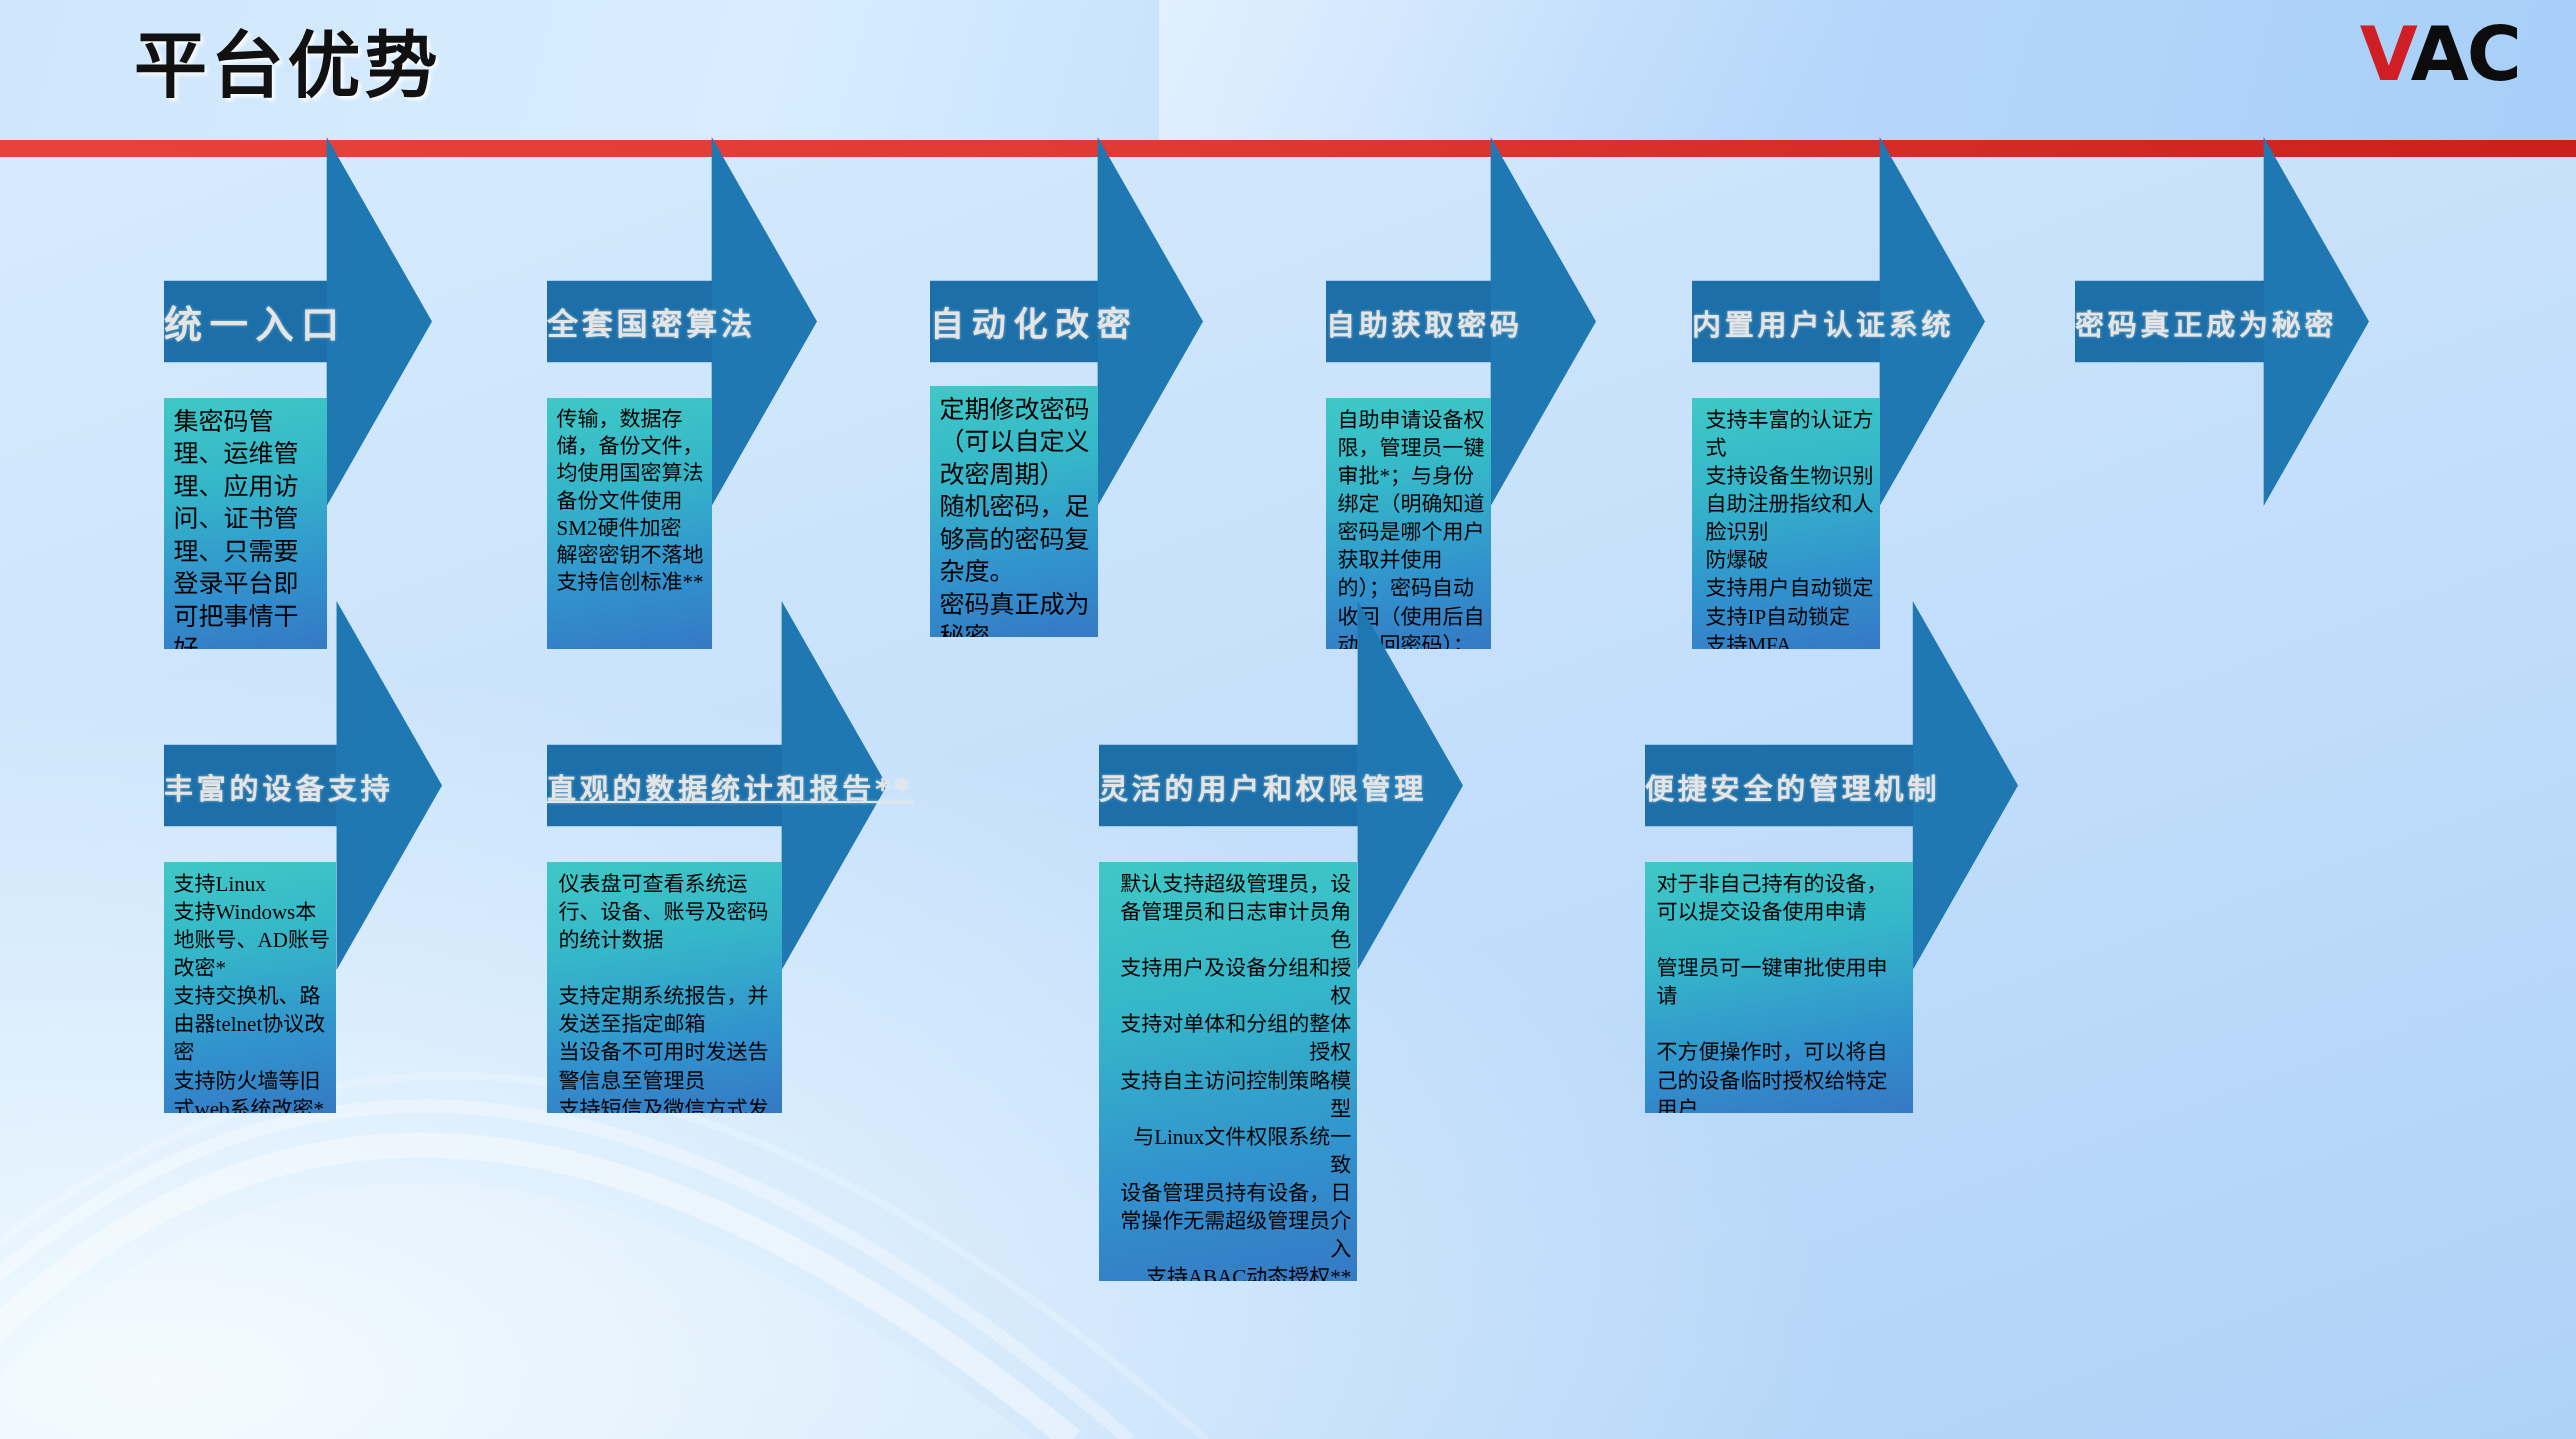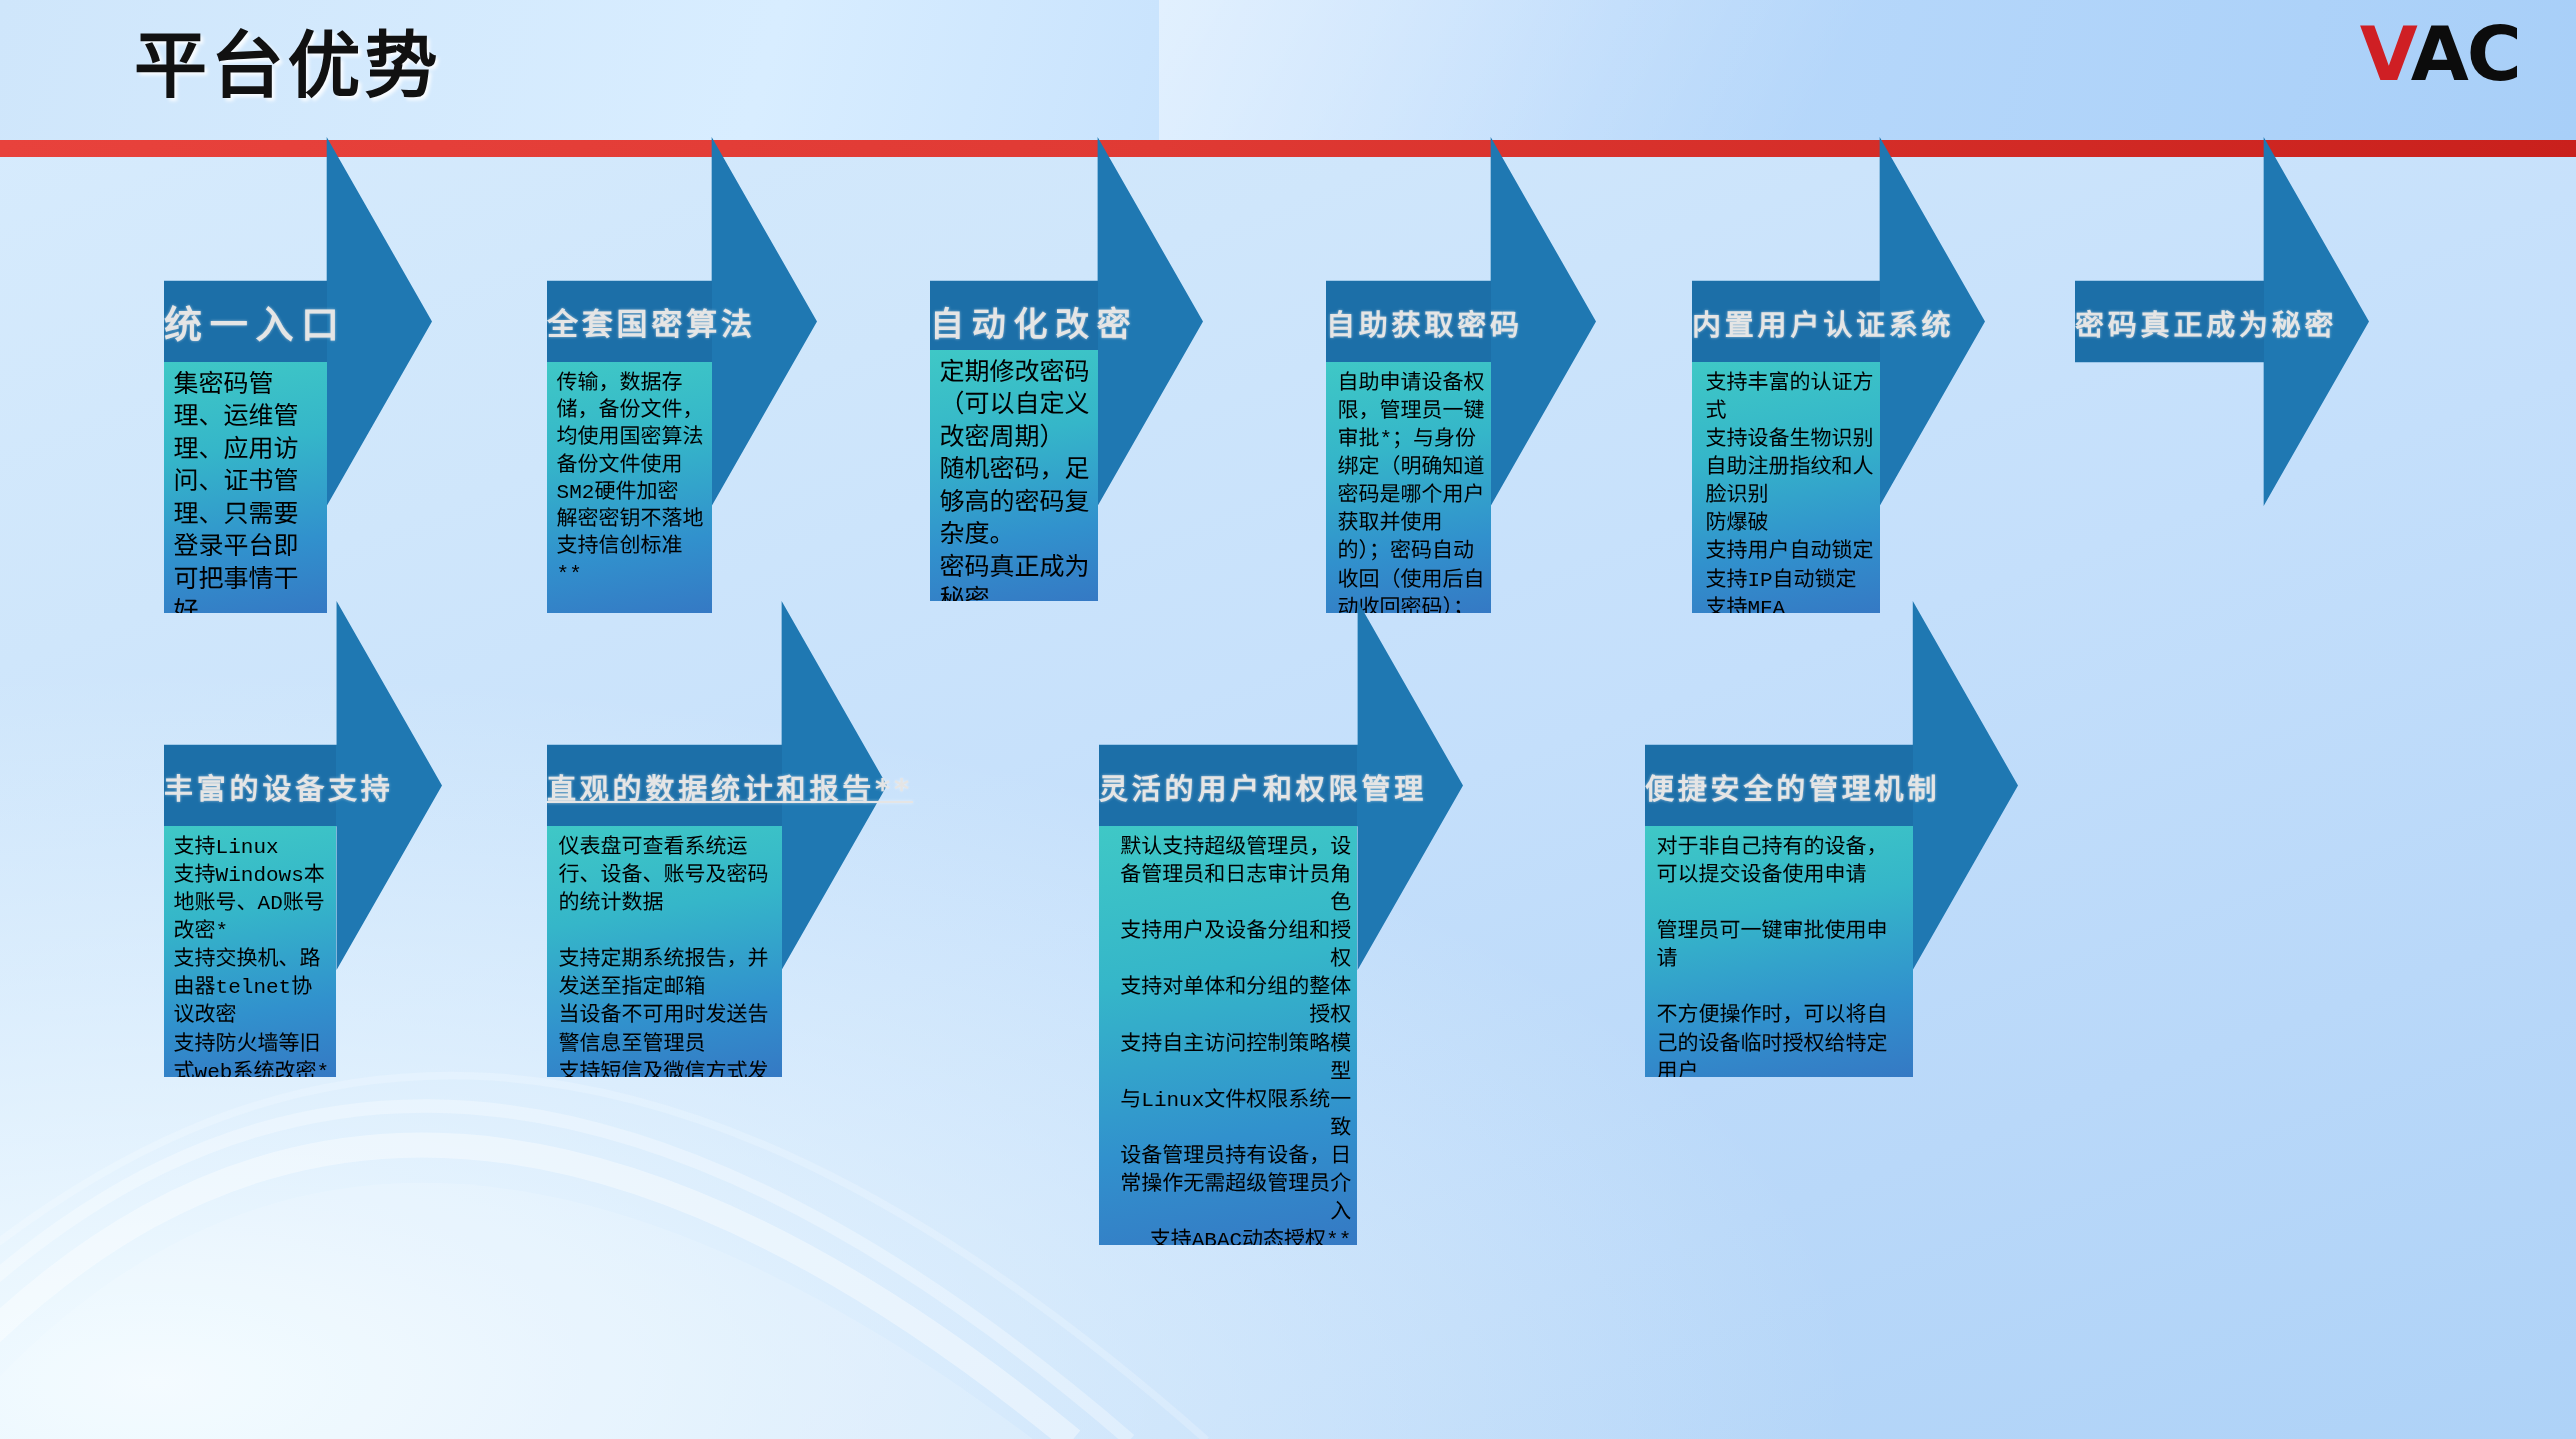--- a/index.html
+++ b/index.html
@@ -64,23 +64,24 @@
     width:100%;color:#e5e5e5;font-weight:700;
     text-shadow:0 0 2.9px rgba(255,255,255,.55);
     font-family:"DejaVu Sans","Liberation Sans",sans-serif;
     white-space:nowrap;
   }
   .body{
     position:absolute;left:0;
     background:linear-gradient(170deg,#3fc8c6 0%,#35b6c9 35%,#3191cd 72%,#3579c4 100%);
     box-sizing:border-box;
     color:#000;
-    font-family:Liberation Mono, monospace;
+    font-family:Liberation Serif, serif;
     white-space:pre-wrap;
     overflow:hidden;
+    margin-top:36px;
   }
 </style>
 </head>
 <body>
 
 <div id="slide">
 
   <div class="bg-base"></div>
 
   <svg class="swoosh" viewBox="0 0 1600 760" preserveAspectRatio="none">

